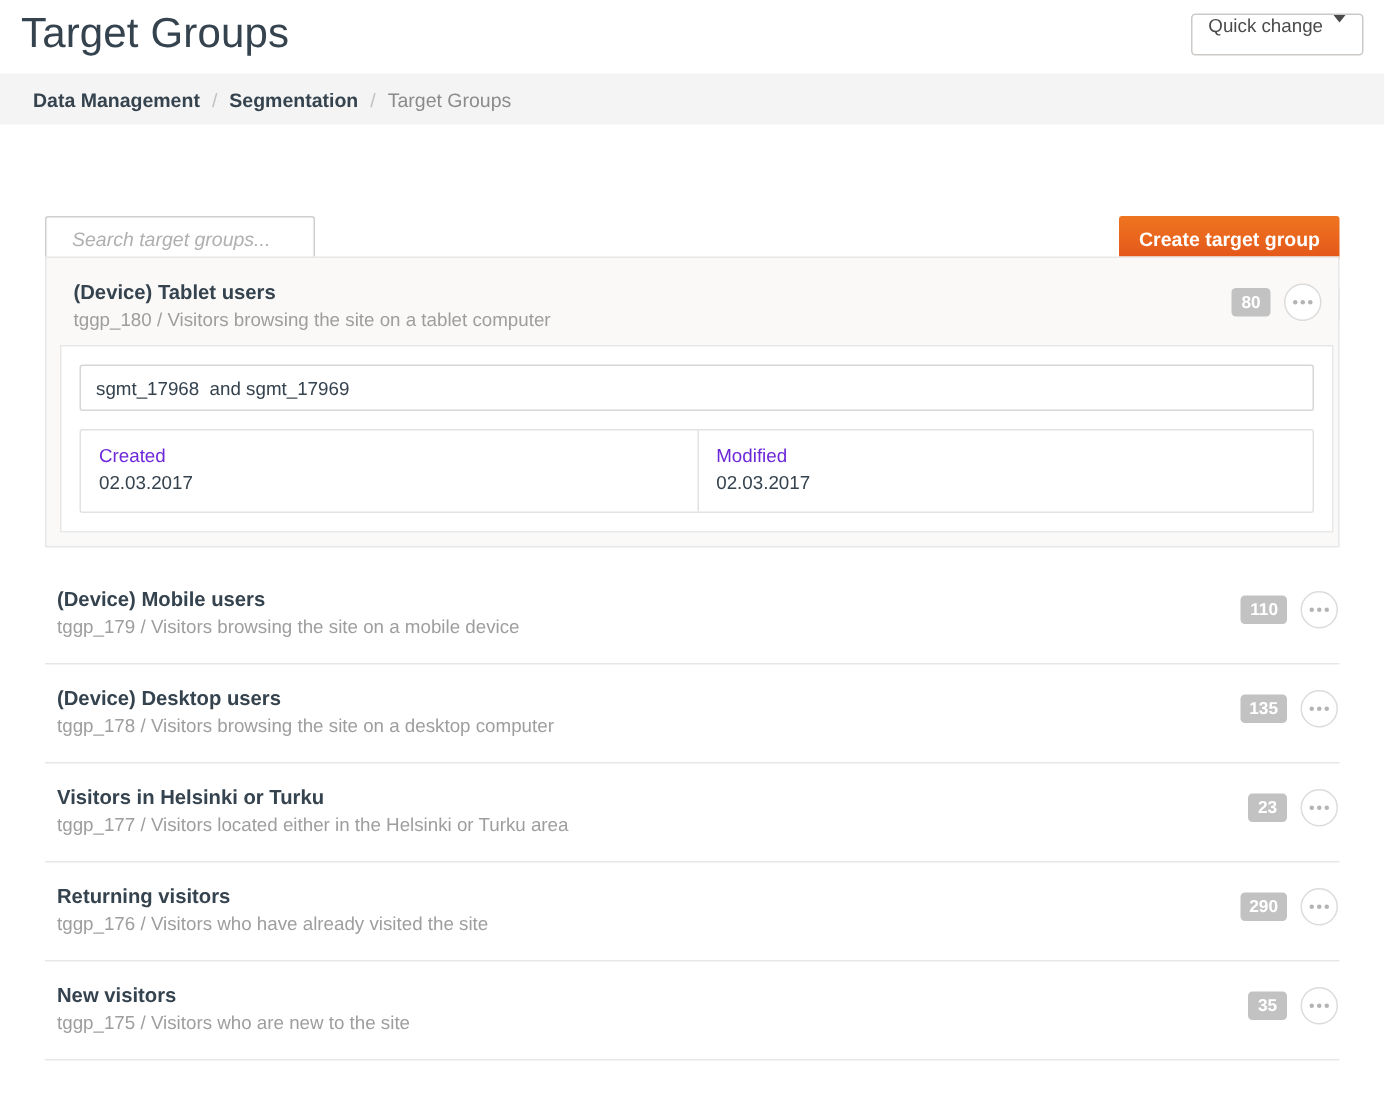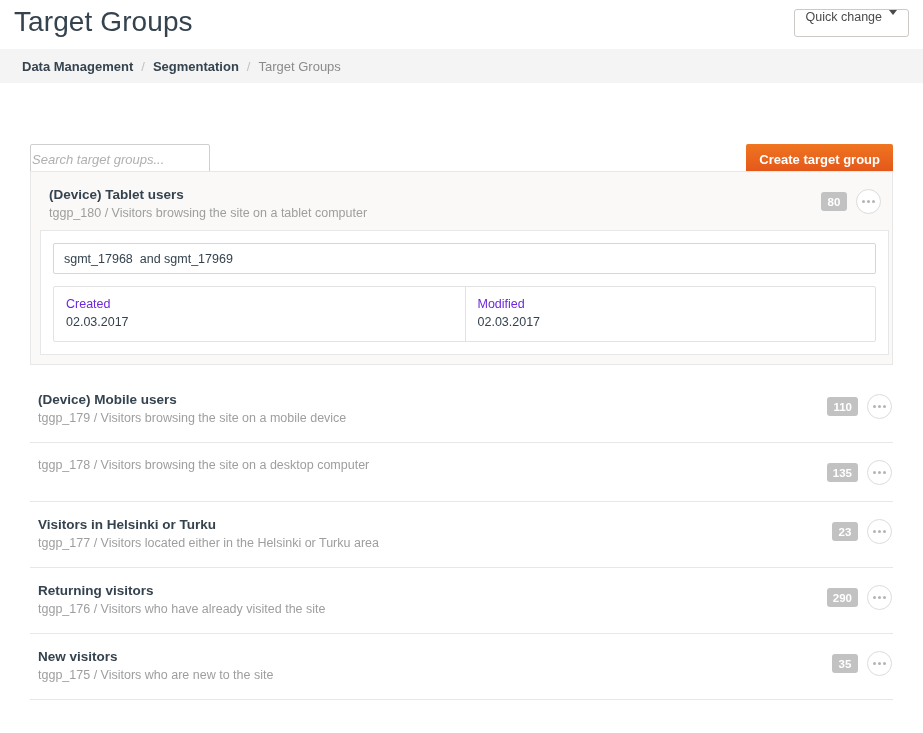--- a/index.html
+++ b/index.html
@@ -71,21 +71,21 @@
     position: relative;
     height: 88px;
   }
   .search-box {
     position: absolute;
     left: 0; top: 61px;
     width: 180px; height: 30px;
     border: 1px solid #cfcfcf;
     border-radius: 2px;
     background: #fff;
-    padding: 0 1px;
+    padding: 0 17px;
     font-size: 13px;
     font-style: italic;
     color: #9b9b9b;
     font-family: "Liberation Sans", sans-serif;
     outline: none;
   }
   .search-box::placeholder { color: #b0b0b0; font-style: italic; opacity: 1; }
 
   .create-btn {
     position: absolute;
@@ -322,20 +322,21 @@
           <div class="tg-menu">
               <i></i>
               <i></i>
               <i></i>
             </div>
         </div>
       </div>
 
       <div class="tg-row">
         <div class="tg-row-main">
+          <div class="tg-name">(Device) Desktop users</div>
           <div class="tg-desc"><span>tggp_178</span> <span>/</span> <span>Visitors browsing the site on a desktop computer</span></div>
         </div>
         <div class="tg-meta">
           <div class="tg-badge">135</div>
           <div class="tg-menu">
               <i></i>
               <i></i>
               <i></i>
             </div>
         </div>

